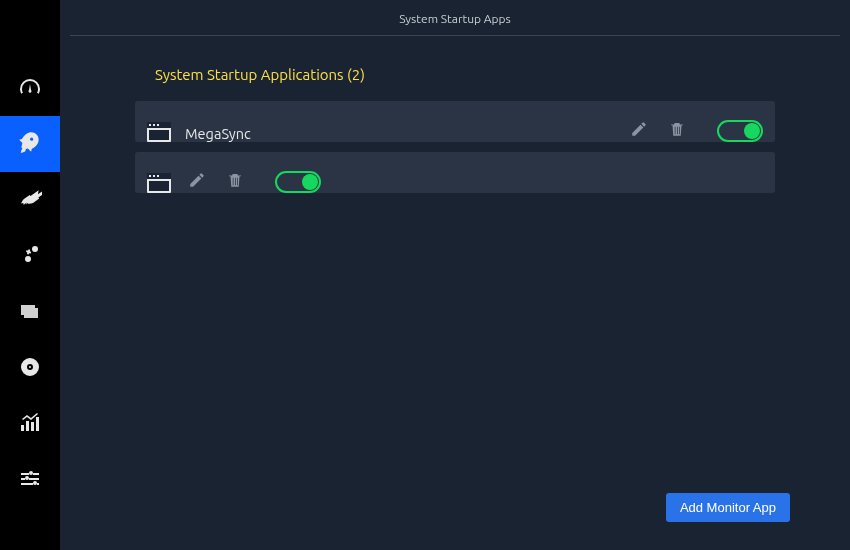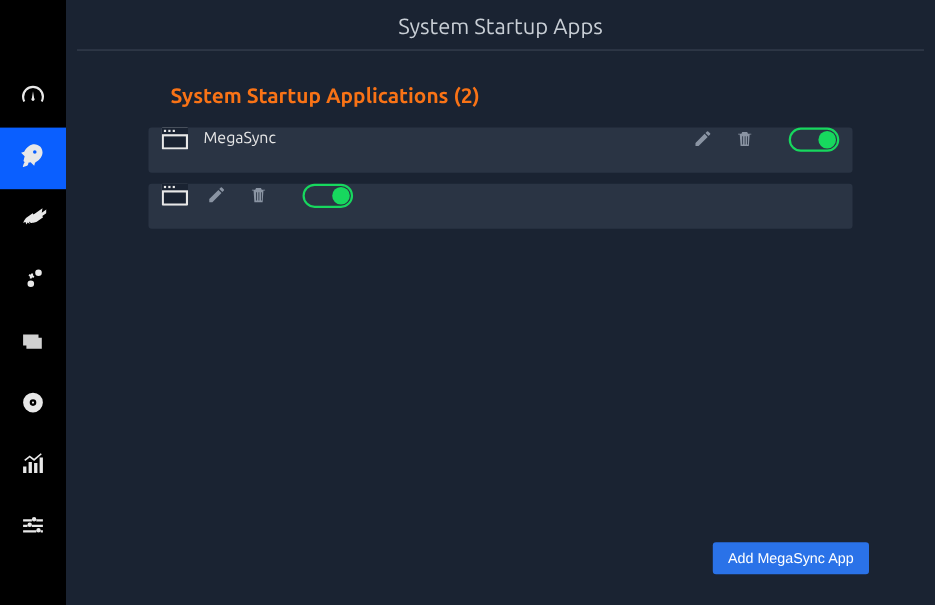--- a/index.html
+++ b/index.html
@@ -32,48 +32,48 @@
   }
   .main {
     flex: 1;
     padding: 12px 10px 10px 10px;
     display: flex;
     flex-direction: column;
     position: relative;
   }
   .page-title {
     text-align: center;
-    font-size: 20px;
+    font-size: 12px;
     color: #c9cfd6;
     padding-bottom: 10px;
   }
   .title-underline {
     height: 1px;
     background: #3a4454;
     margin-bottom: 30px;
   }
   .section-header {
-    font-size: 19px;
-    font-weight: 700;
-    color: #f97316;
+    font-size: 15px;
+    font-weight: 400;
+    color: #fde047;
     padding-left: 85px;
     margin-bottom: 18px;
   }
   .list {
     padding: 0 65px;
     display: flex;
     flex-direction: column;
     gap: 10px;
   }
   .app-row {
     background: #2a3444;
     border-radius: 3px;
     height: 41px;
     display: flex;
-    align-items: flex-start;
+    align-items: flex-end;
     padding: 0 12px;
     gap: 14px;
   }
   .app-icon {
     width: 24px; height: 20px;
   }
   .app-name {
     flex: 1;
     font-size: 14.5px;
     color: #e8e8e8;
@@ -237,14 +237,14 @@
             </svg>
         </span>
       </div>
       <div class="toggle">
         <div class="knob"></div>
       </div>
     </div>
 
   </div>
 
-  <button class="add-btn">Add MegaSync App</button>
+  <button class="add-btn">Add Monitor App</button>
 </div>
 
 </body></html>

